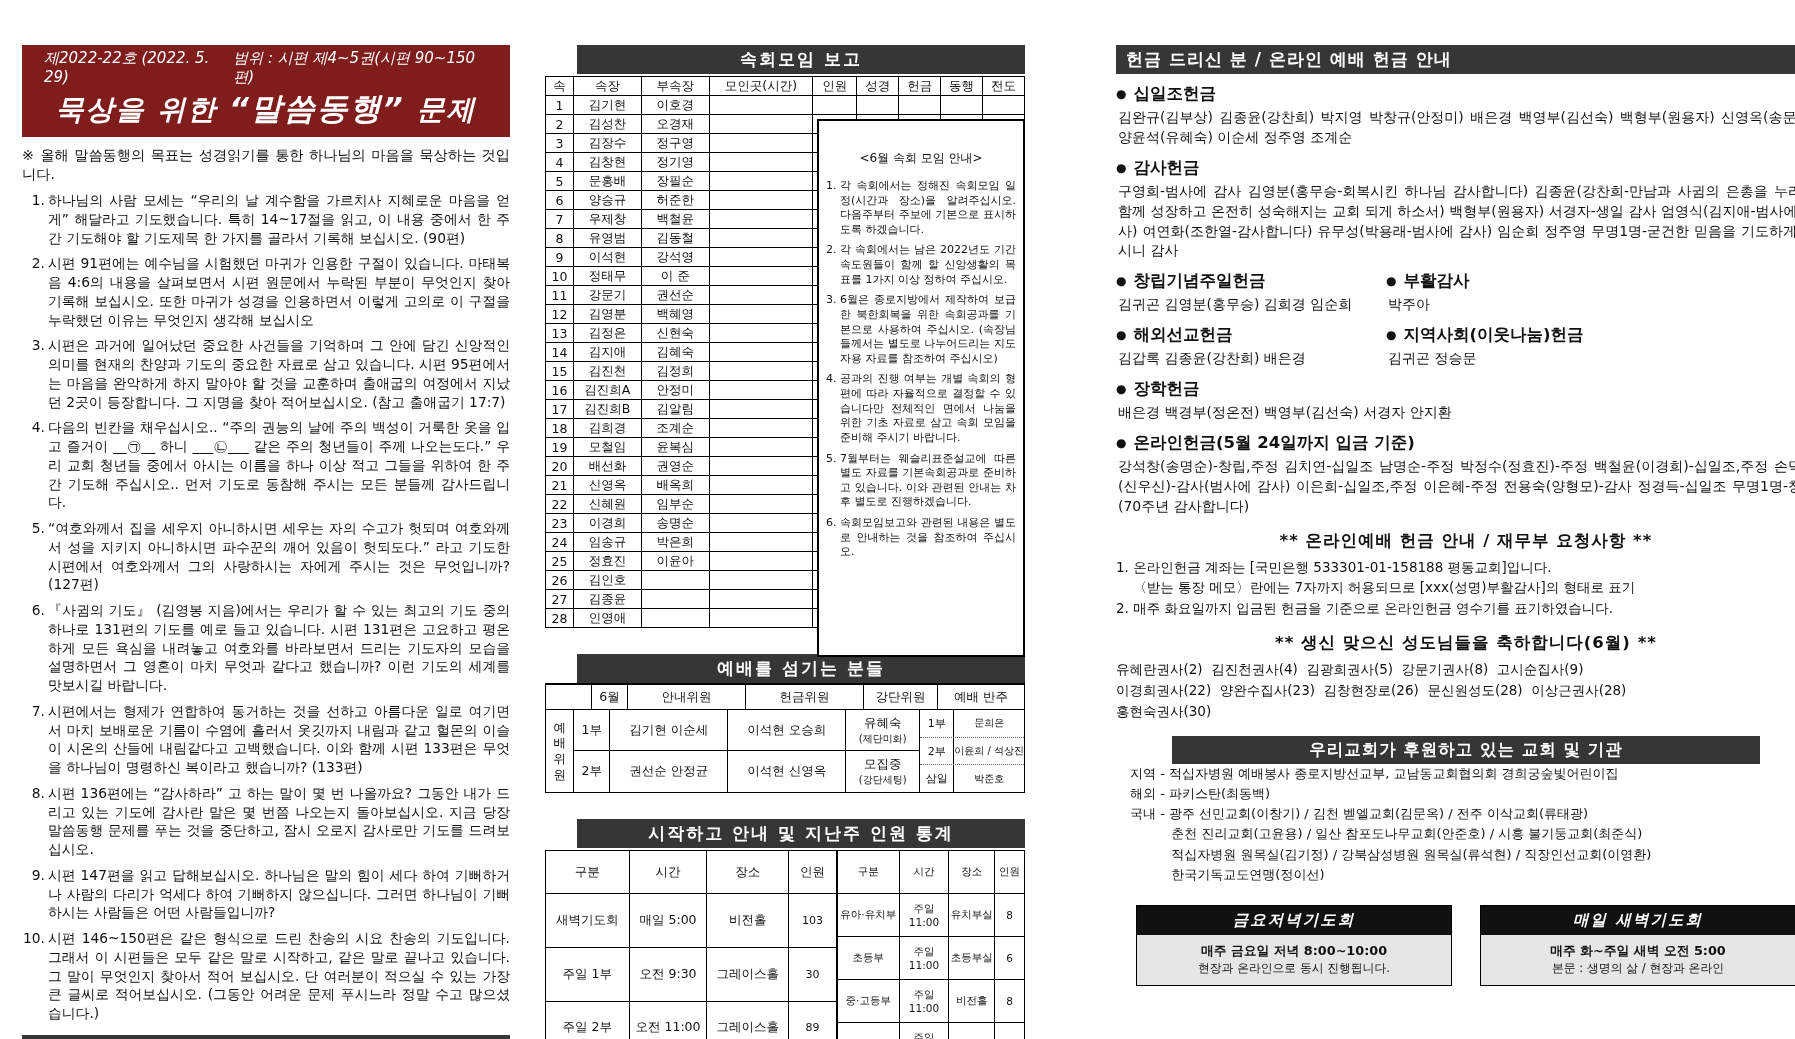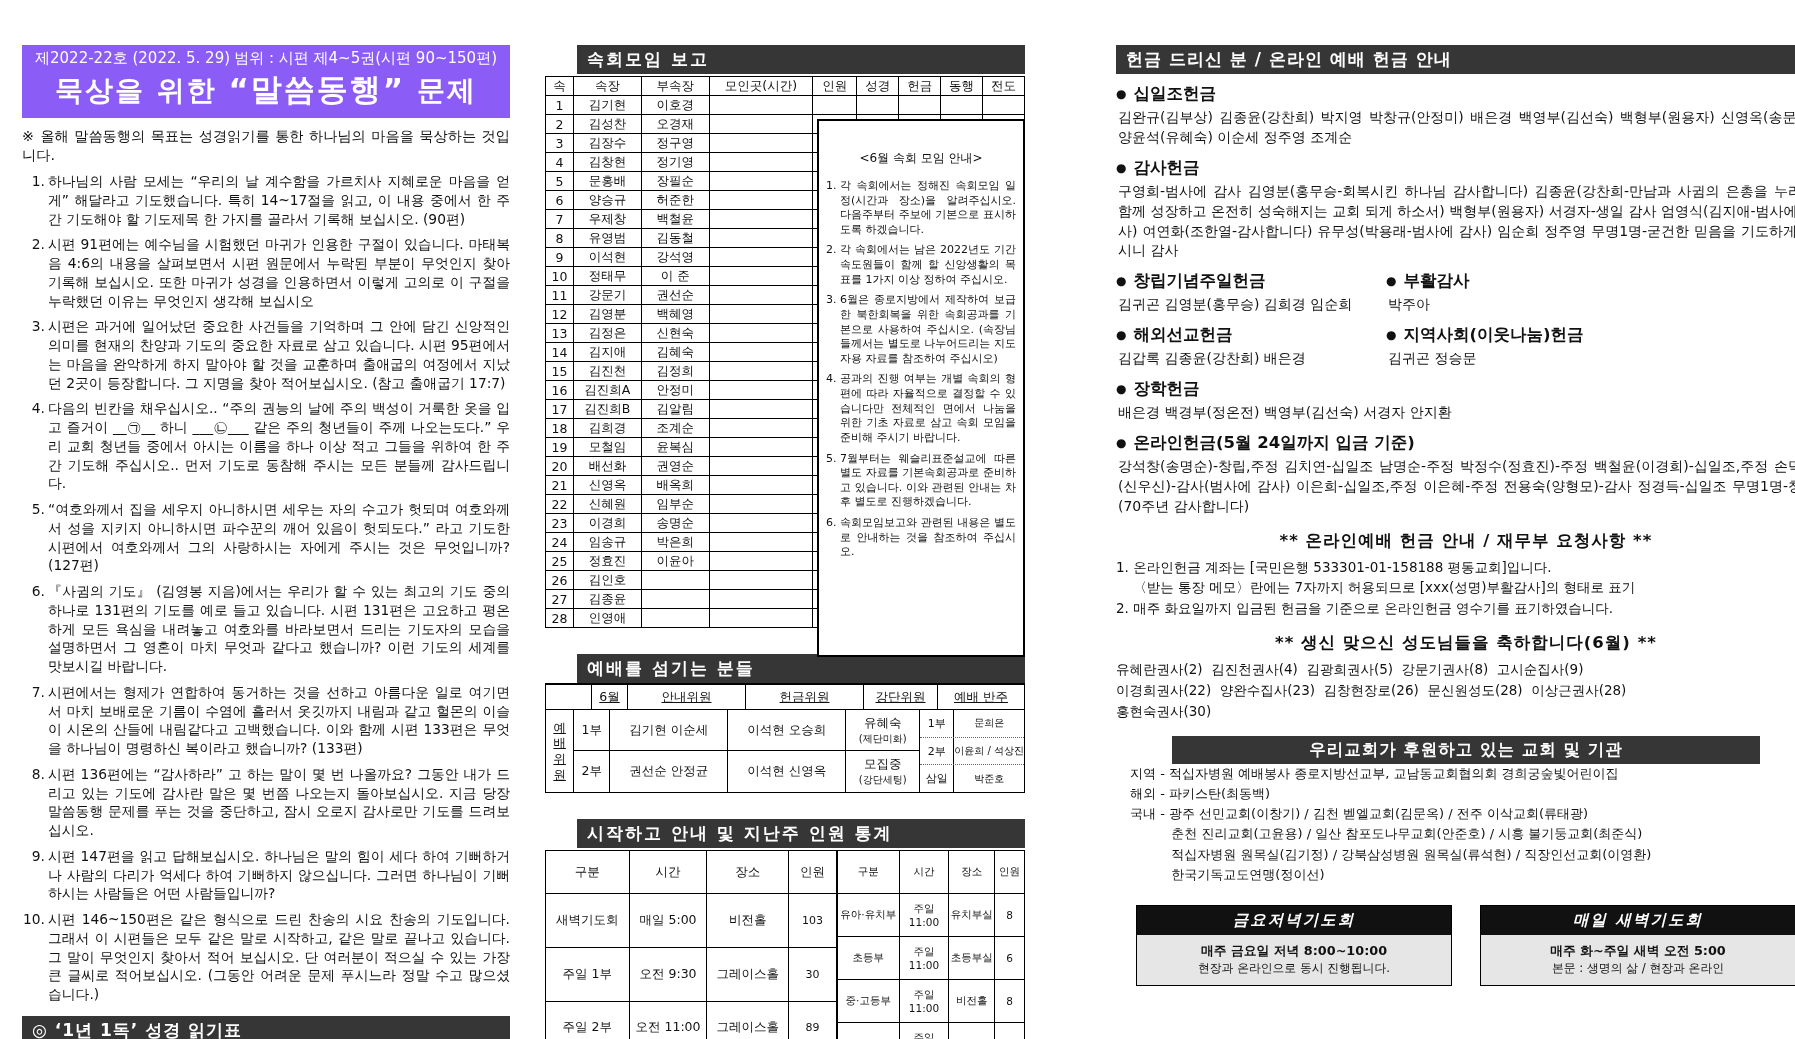--- a/index.html
+++ b/index.html
@@ -4,24 +4,24 @@
 <style>
   * { box-sizing: border-box; margin: 0; padding: 0; }
   body { font-family: "DejaVu Sans", sans-serif; color: #111; background: #fff; }
   .page { position: relative; width: 1795px; height: 1039px; background: #fff; overflow: hidden; }
   .col { position: absolute; top: 45px; }
   .col-left  { left: 22px;  width: 488px; }
   .col-mid   { left: 545px; width: 480px; }
   .col-right { left: 1116px; width: 700px; }
 
   .bar { background: #363636; color: #fff; font-weight: bold; font-size: 17px; padding: 3px 10px; }
-  .bar.center { text-align: left; letter-spacing: 2px; margin-left: 32px; }
+  .bar.center { text-align: center; letter-spacing: 2px; margin-left: 32px; }
 
   
-  .masthead { background: #8b5cf6; color: #fff; padding: 4px 13px 7px; }
+  .masthead { background: #7f1d1d; color: #fff; padding: 4px 22px 7px; font-style: italic; }
   .mast-top { display: flex; justify-content: space-between; font-size: 15px; }
   .mast-title { text-align: center; font-size: 28px; font-weight: bold; letter-spacing: 2px; margin-top: 1px; }
   .mast-title .tmain { font-size: 31px; }
   .intro { font-size: 14.2px; margin: 9px 0 2px; text-align: justify; }
   .q { display: flex; margin-top: 7px; font-size: 13.8px; line-height: 1.36; }
   .qno { flex: 0 0 26px; padding-right: 3px; text-align: right; }
   .qtext { flex: 1; text-align: justify; }
   .reading-bar { margin-top: 12px; letter-spacing: 1px; }
 
   
@@ -29,21 +29,21 @@
   .sokhoe th, .sokhoe td { border: 1px solid #000; height: 19px; padding: 0 2px; font-weight: normal; }
   .notice { position: absolute; left: 272px; top: 74px; width: 208px; height: 538px; background: #fff; border: 2px solid #000; padding: 30px 7px 6px; font-size: 11px; line-height: 1.33; overflow: hidden; }
   .notice-title { text-align: center; font-size: 12px; margin-bottom: 12px; }
   .n-item { display: flex; margin-top: 6px; }
   .n-no { flex: 0 0 14px; }
   .n-text { flex: 1; text-align: justify; }
 
   .mid-gap { height: 26px; }
   .sv { border: 1px solid #000; border-top: 2px solid #000; }
   .sv-head { display: flex; height: 25px; border-bottom: 1px solid #000; font-size: 12.5px; }
-  .svc { display: flex; flex-direction: column; align-items: center; justify-content: center; border-right: 1px solid #000; text-align: center; text-decoration: underline; }
+  .svc { display: flex; flex-direction: column; align-items: center; justify-content: center; border-right: 1px solid #000; text-align: center; }
   .svc:last-child { border-right: none; }
   .w-a { width: 46px; } .w-b { width: 36px; } .w-c { width: 118px; } .w-d { width: 118px; } .w-e { width: 74px; }
   .w-fg { flex: 1; }
   .sv-body { display: flex; height: 82px; }
   .sv-body .w-a { font-size: 12.5px; padding: 0 7px; line-height: 1.25; }
   .sv-mid { display: grid; grid-template-columns: 36px 118px 118px 74px; grid-auto-rows: 1fr; width: 346px; }
   .sv-mid .cell { display: flex; flex-direction: column; align-items: center; justify-content: center; border-right: 1px solid #000; font-size: 12.5px; text-align: center; }
   .sv-mid .cell.r1 { border-bottom: 1px solid #000; }
   .cell .sub { font-size: 10px; }
   .sv-acc { flex: 1; display: flex; flex-direction: column; }

